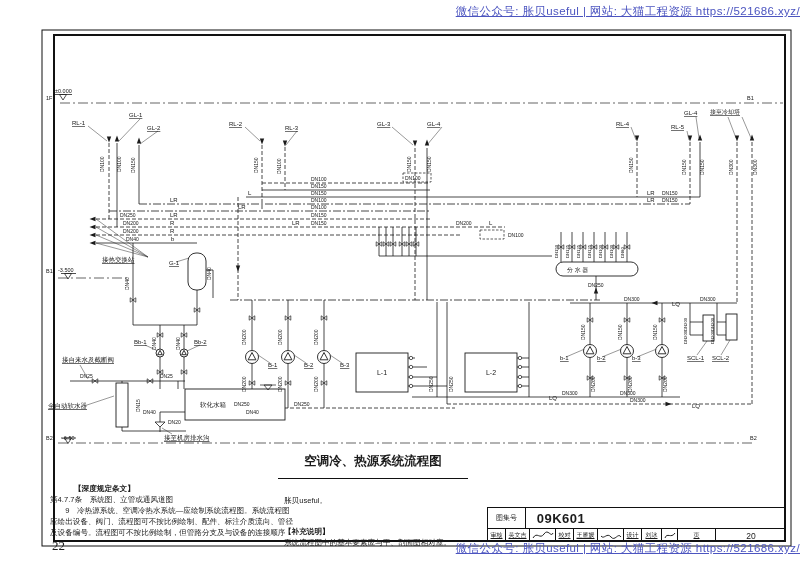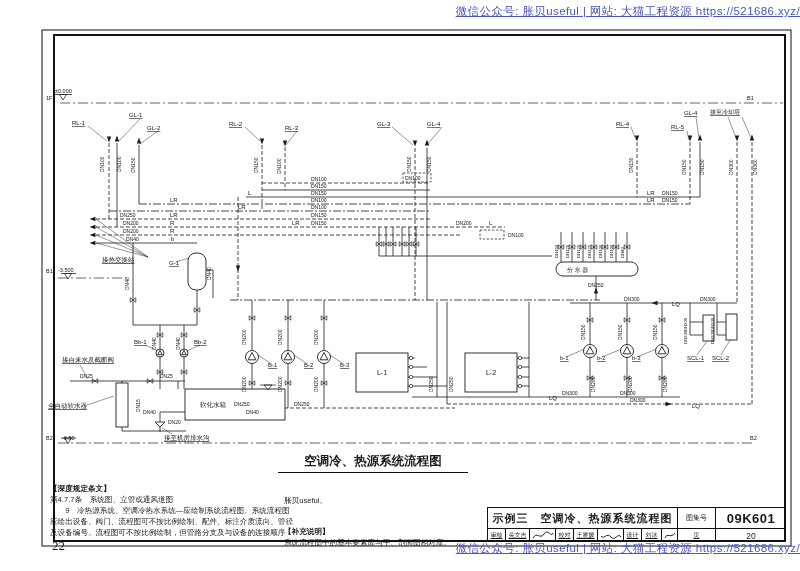--- a/index.html
+++ b/index.html
@@ -7,26 +7,26 @@
   .page{position:relative;width:800px;height:571px;background:#ffffff;overflow:hidden;
         font-family:"Liberation Sans","DejaVu Sans",sans-serif;color:var(--ink);}
   svg text{font-family:"Liberation Sans","DejaVu Sans",sans-serif;fill:#161616;}
   .wm{position:absolute;left:0;right:0;text-align:right;color:var(--wm);
       font-size:11.5px;letter-spacing:.4px;text-decoration:underline;z-index:30;}
   .wm-top{top:4px;}
   .wm-bottom{top:541px;}
   .page-num{position:absolute;left:52px;top:538px;font-family:"Liberation Serif",serif;
             font-size:13px;z-index:25;}
   .notes{position:absolute;left:50px;top:483px;width:246px;font-size:7.6px;line-height:11px;z-index:20;}
-  .notes .hd{font-weight:bold;}
+  .notes .hd{font-weight:bold;margin-left:24px;}
   .notes-mid{position:absolute;left:284px;top:495px;width:208px;font-size:7.6px;line-height:11px;z-index:20;}
   .notes-mid .hd{font-weight:bold;margin-top:20px;}
   .fig-title{position:absolute;left:278px;top:453px;width:190px;text-align:center;
              font-size:12.5px;font-weight:bold;border-bottom:1.4px solid #111;
-             padding-bottom:2px;z-index:20;}
+             padding-bottom:8px;z-index:20;}
   .tblock{position:absolute;left:487px;top:507px;width:298px;height:34px;
           border-top:1.6px solid #111;border-left:1.6px solid #111;z-index:22;background:transparent;}
   .tb-r1{display:flex;height:20px;border-bottom:1px solid #111;}
   .tb-r2{display:flex;height:13px;text-decoration:underline;}
   .tb-c{border-right:1px solid #111;display:flex;align-items:center;justify-content:center;
         overflow:hidden;white-space:nowrap;box-sizing:border-box;}
   .tb-title{width:190px;font-size:11px;font-weight:bold;letter-spacing:1px;}
   .tb-atlas-l{width:38px;font-size:7px;}
   .tb-atlas-n{width:70px;font-size:13px;font-weight:bold;letter-spacing:.5px;border-right:none;}
   .s6{font-size:6px;} .s8{font-size:8.5px;}
@@ -341,21 +341,20 @@
   </div>
 
   <div class="notes-mid">
     <div>胀贝useful。</div>
     <div class="hd">【补充说明】</div>
     <div>系统流程图中的基本要素应与平、剖面图相对应。</div>
   </div>
 
   <div class="tblock">
     <div class="tb-r1">
-      <div class="tb-c tb-title">示例三　空调冷、热源系统流程图</div>
       <div class="tb-c tb-atlas-l">图集号</div>
       <div class="tb-c tb-atlas-n">09K601</div>
     </div>
     <div class="tb-r2">
       <div class="tb-c s6" style="width:18px;">审核</div>
       <div class="tb-c s6" style="width:24px;">吴文吉</div>
       <div class="tb-c sig" style="width:26px;">
         <svg width="24" height="11" viewBox="0 0 24 11">
             <path d="M2 8 C6 1 9 10 13 4 S20 8 22 3" fill="none" stroke="#222" stroke-width="1"></path>
           </svg>

